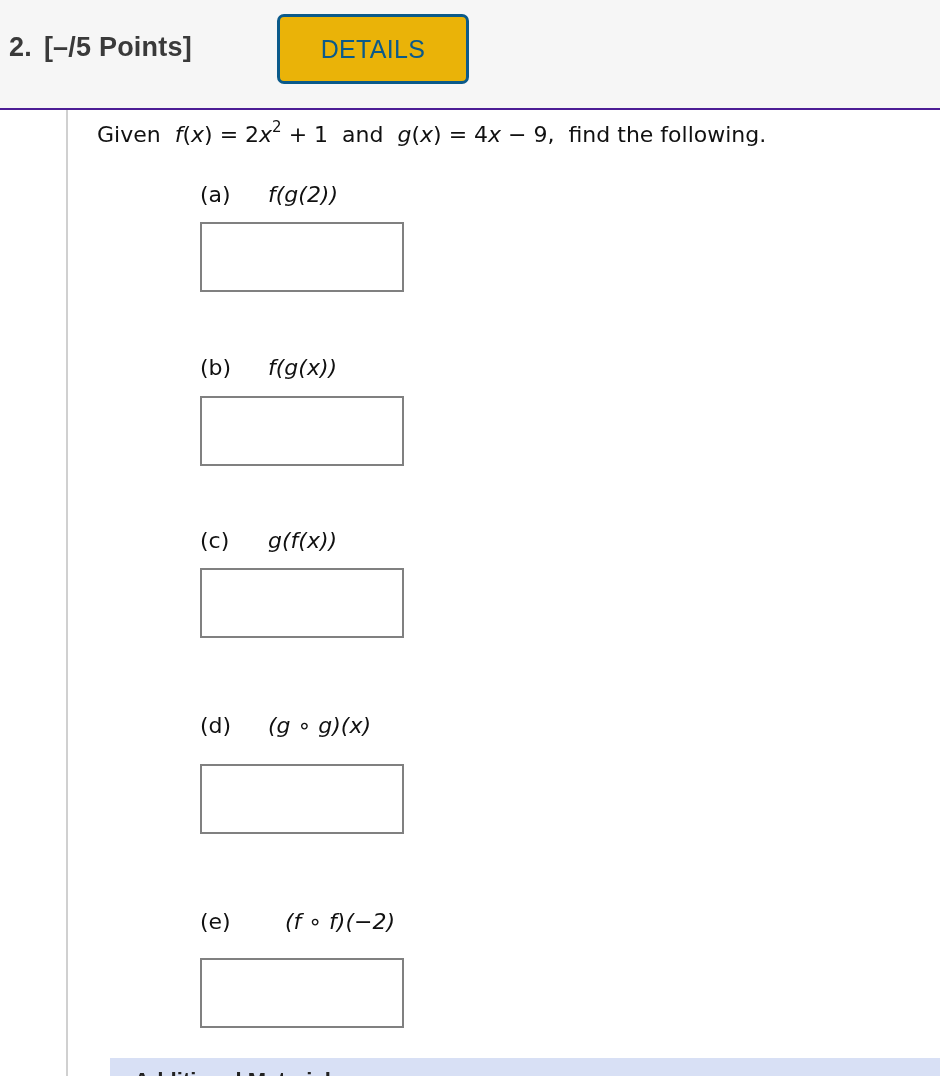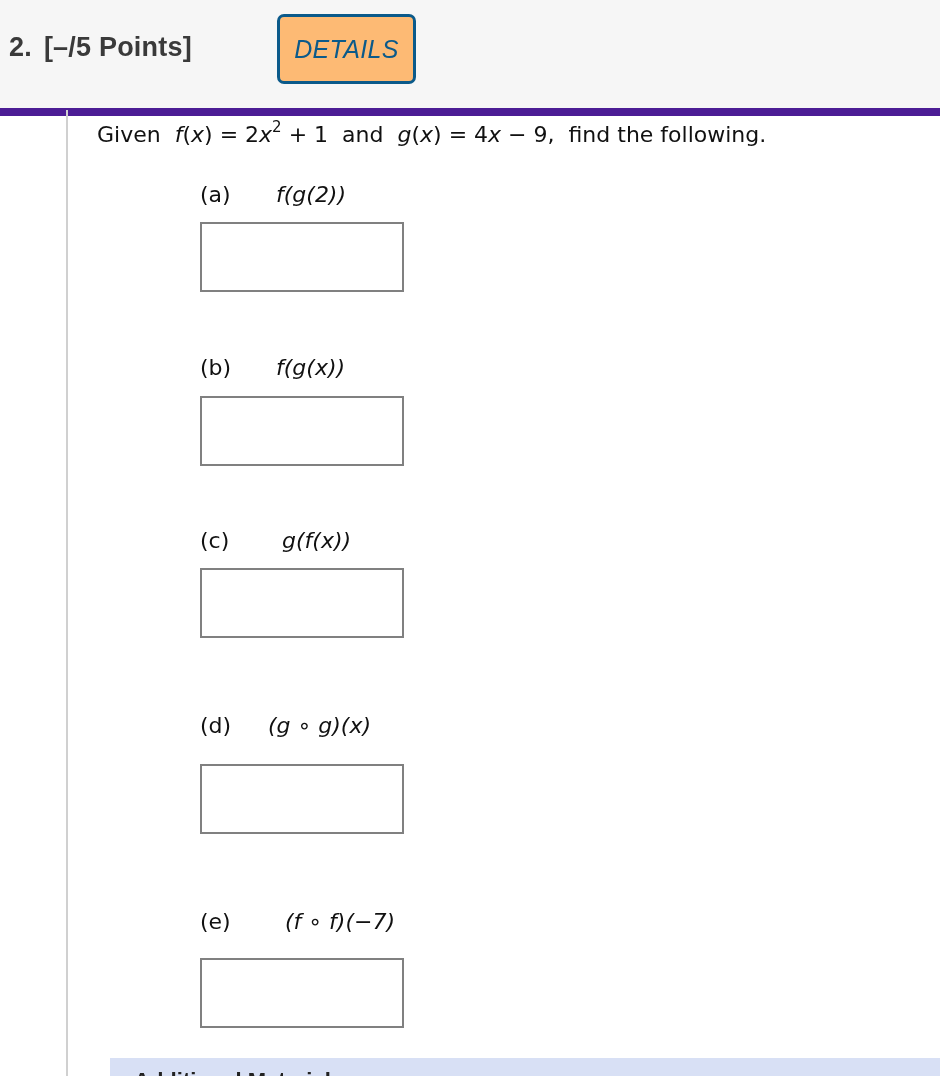--- a/index.html
+++ b/index.html
@@ -6,56 +6,55 @@
     body {
       width: 940px; height: 1076px; overflow: hidden;
       background: #ffffff;
       font-family: "DejaVu Sans", "Liberation Sans", sans-serif;
       color: #111;
       position: relative;
     }
     .header {
       position: absolute; left: 0; top: 0; width: 940px; height: 108px;
       background: #f6f6f6;
-      border-bottom: 8px solid #4c1d95;
+      border-bottom: 2px solid #4c1d95;
     }
     .qnum {
       position: absolute; left: 9px; top: 32px;
       font-family: "Liberation Sans", sans-serif;
       font-weight: bold; font-size: 27px; color: #3a3a3a;
       letter-spacing: 0.2px;
     }
     .qnum .pts { margin-left: 12px; }
     .details-btn {
-      position: absolute; left: 277px; top: 14px; width: 139px; height: 70px;
+      position: absolute; left: 277px; top: 14px; width: 192px; height: 70px;
       box-sizing: border-box;
       border: 3px solid #0b5a8a; border-radius: 7px;
-      background: #fdba74;
+      background: #eab308;
       color: #0b5a8a;
       font-family: "Liberation Sans", sans-serif;
       font-size: 25px; letter-spacing: 0.3px;
       display: flex; align-items: center; justify-content: center;
       cursor: pointer;
-      font-style: italic;
     }
     .leftrule {
       position: absolute; left: 66px; top: 110px; width: 2px; height: 966px;
       background: #d0d0d0;
     }
     .prompt {
       position: absolute; left: 97px; top: 120px;
       font-size: 22px; white-space: pre;
     }
     .prompt i { font-style: italic; }
     .prompt sup { font-size: 15px; position: relative; top: -2px; }
     .part-label {
       position: absolute; left: 200px; font-size: 22px; white-space: pre;
     }
     .part-expr {
-      position: absolute; left: 276px; font-size: 22px; font-style: italic; white-space: pre;
+      position: absolute; left: 268px; font-size: 22px; font-style: italic; white-space: pre;
     }
     .answer {
       position: absolute; left: 200px; width: 204px; height: 70px;
       box-sizing: border-box;
       border: 2px solid #808080;
       background: #fff;
       font-size: 20px; padding: 0 8px;
       outline: none;
     }
     .additional {
@@ -85,26 +84,26 @@
 
 <div class="part-label" style="top:182px;">(a)</div>
 <div class="part-expr" style="top:182px;">f(g(2))</div>
 <input class="answer" style="top: 222px;" type="text" value="">
 
 <div class="part-label" style="top:355px;">(b)</div>
 <div class="part-expr" style="top:355px;">f(g(x))</div>
 <input class="answer" style="top: 396px;" type="text" value="">
 
 <div class="part-label" style="top:528px;">(c)</div>
-<div class="part-expr" style="top:528px; left:282px;">g(f(x))</div>
+<div class="part-expr" style="top:528px; left:268px;">g(f(x))</div>
 <input class="answer" style="top: 568px;" type="text" value="">
 
 <div class="part-label" style="top:713px;">(d)</div>
 <div class="part-expr" style="top:713px; left:268px;">(g ∘ g)(x)</div>
 <input class="answer" style="top: 764px;" type="text" value="">
 
 <div class="part-label" style="top:909px;">(e)</div>
-<div class="part-expr" style="top:909px; left:285px;">(f ∘ f)(−7)</div>
+<div class="part-expr" style="top:909px; left:285px;">(f ∘ f)(−2)</div>
 <input class="answer" style="top: 958px;" type="text" value="">
 
 <div class="additional">
   <span>Additional Materials</span>
 </div>
 
 </body></html>

